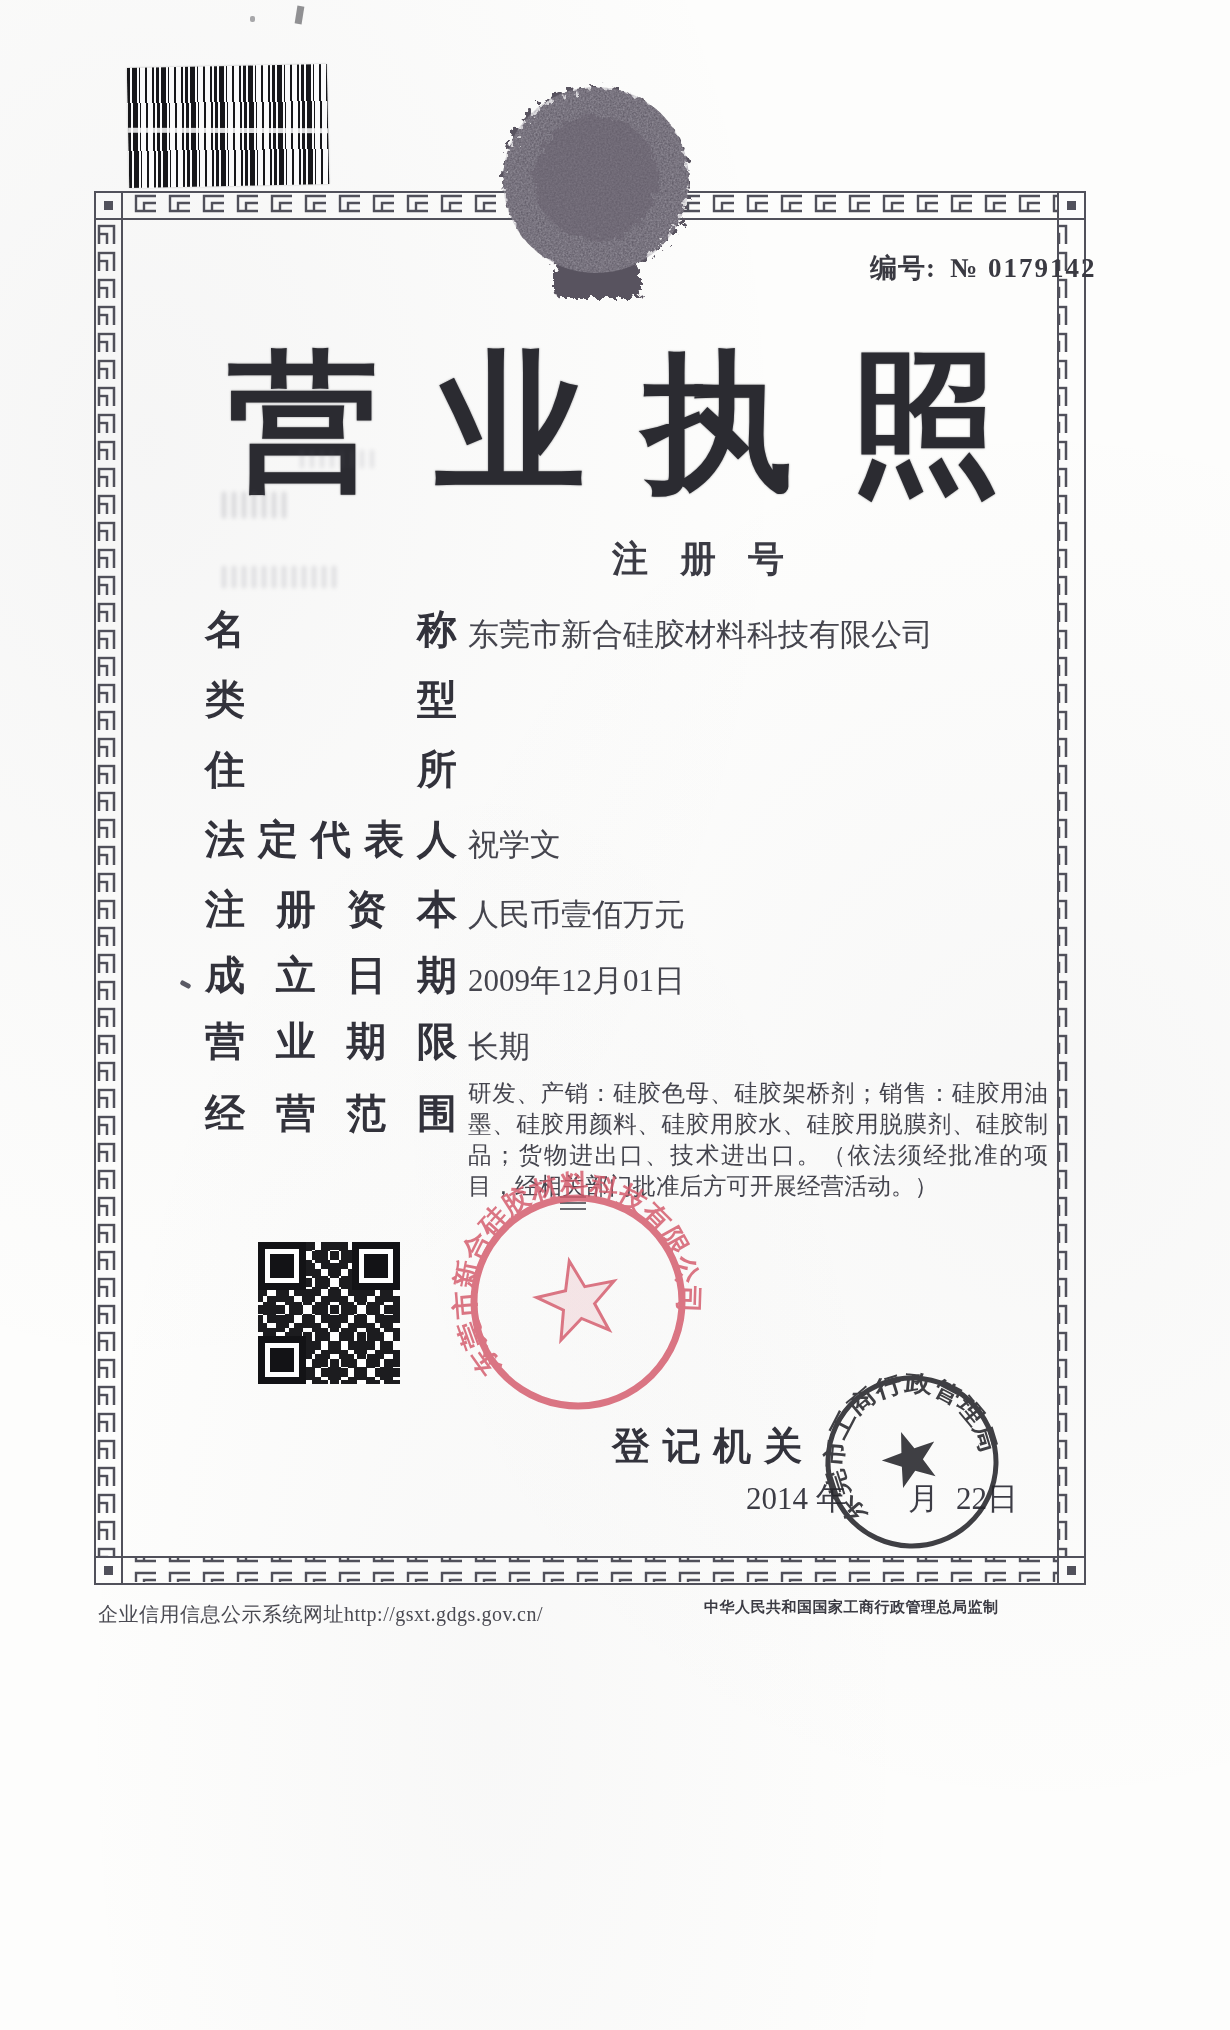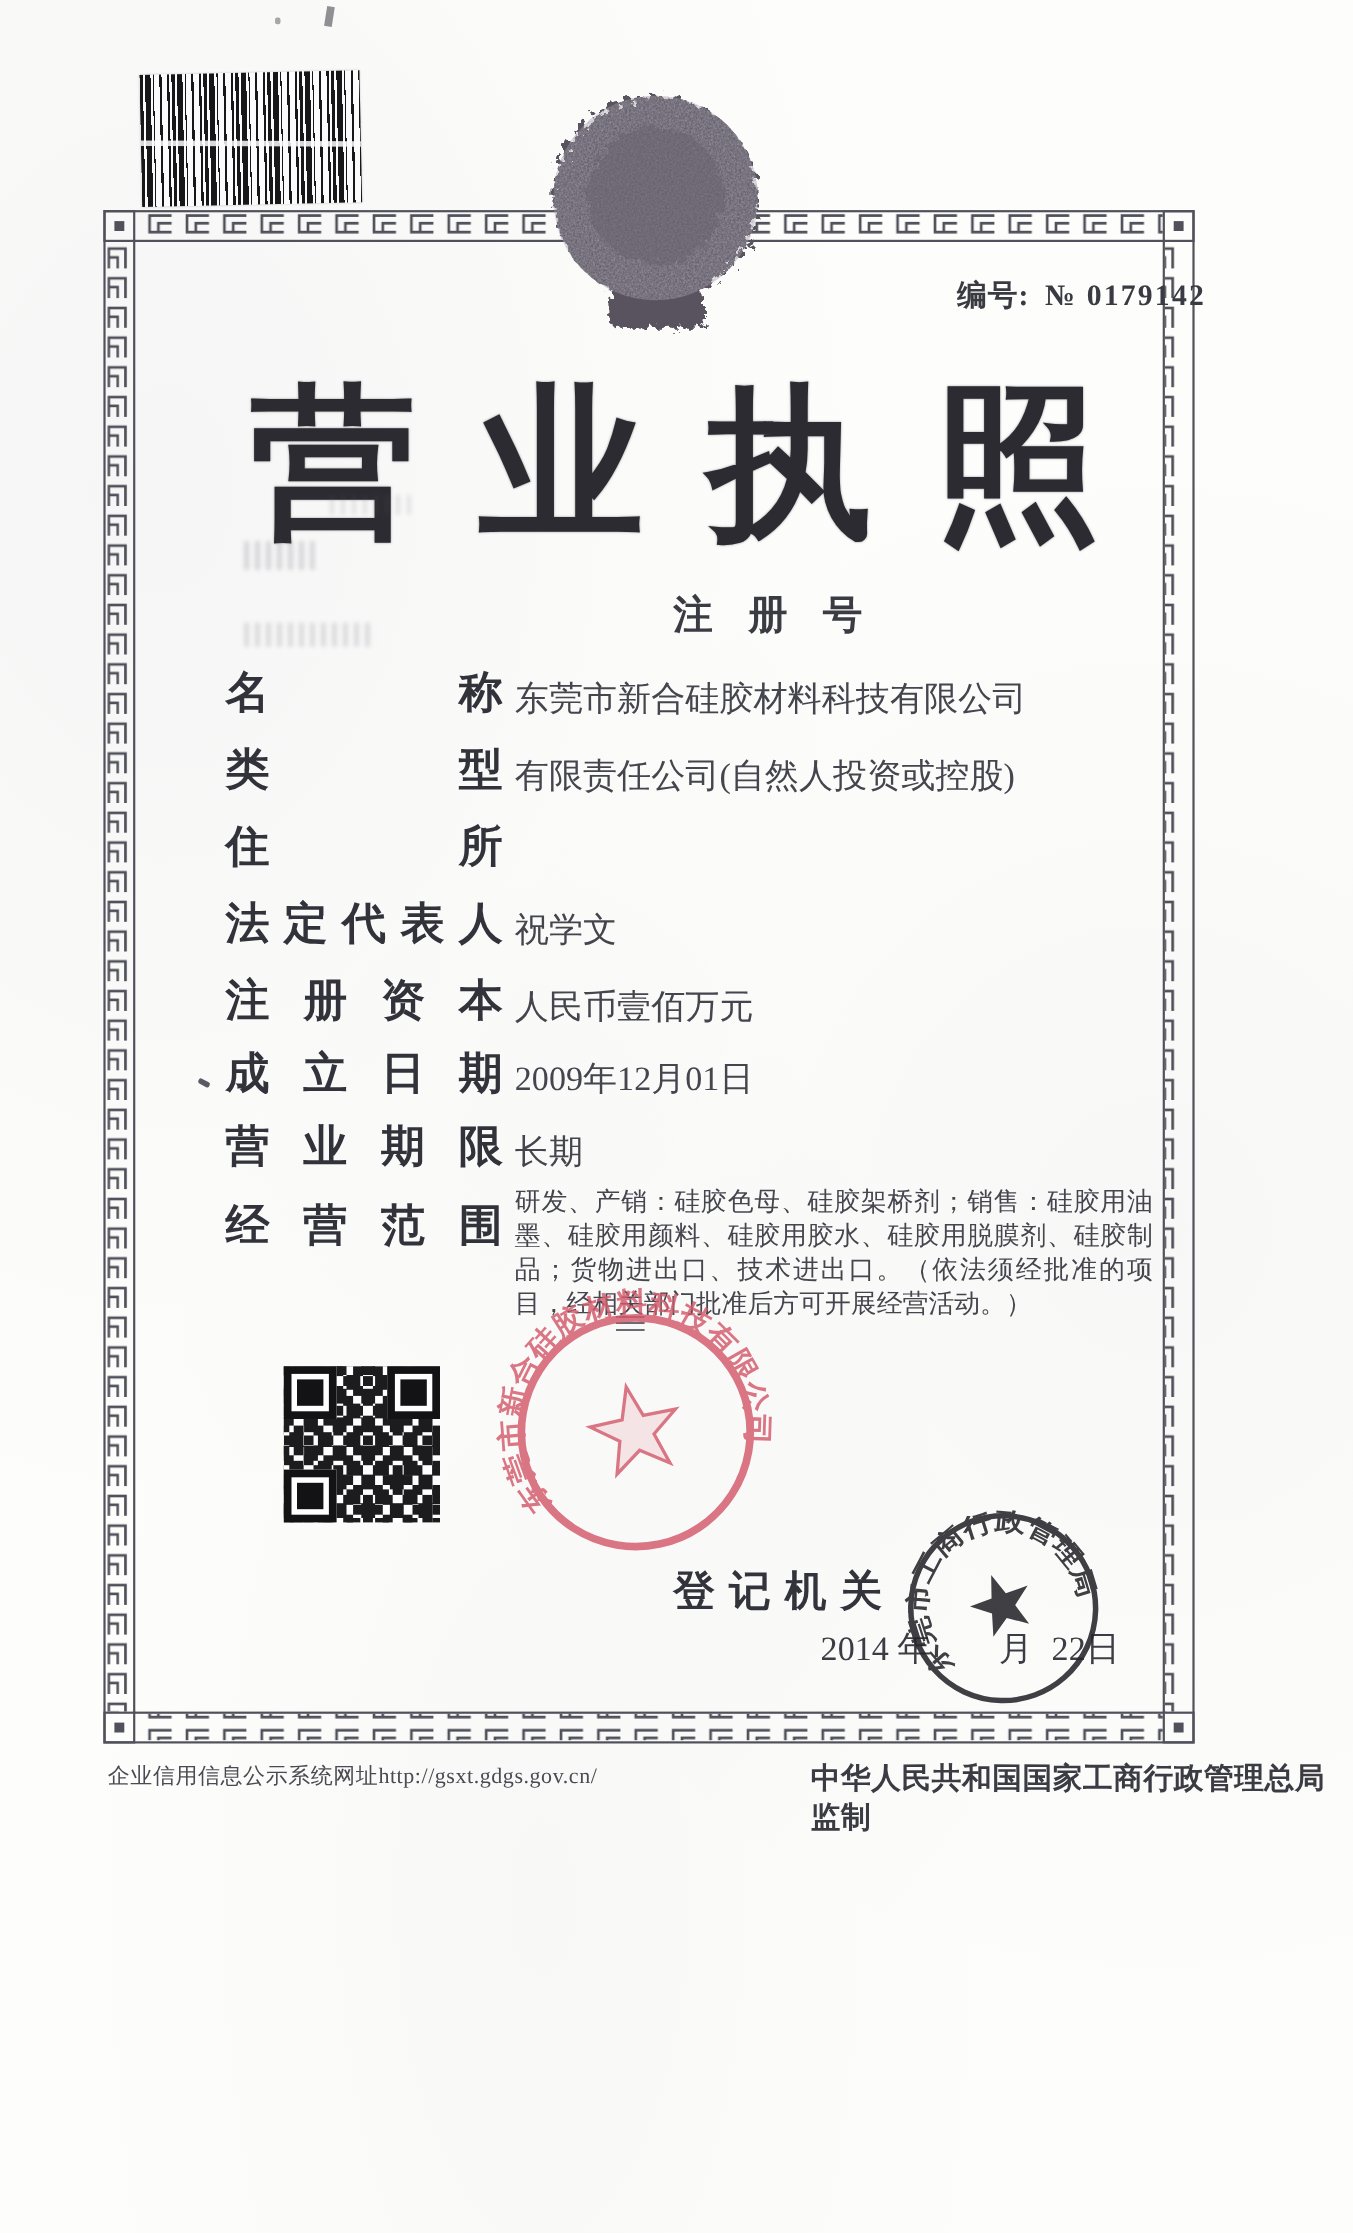--- a/index.html
+++ b/index.html
@@ -69,21 +69,21 @@
   .seal-black{left:812px;top:1362px;opacity:.88;transform:rotate(-20deg);}
   .seal-text{font-family:"DejaVu Sans","Liberation Sans",sans-serif;font-weight:600;}
   
   .registrar{left:612px;top:1421px;width:190px;font-size:38px;color:#33333c;
     font-weight:600;}
   .dateline{left:746px;top:1478px;width:276px;height:40px;font-size:31px;color:#3c3c45;}
   .dateline span{position:absolute;top:0;white-space:nowrap;}
   .d-year{left:0;} .d-month{left:162px;} .d-day{left:210px;}
   
   .foot-left{left:98px;top:1601px;font-size:20px;color:#4a4a52;letter-spacing:.5px;}
-  .foot-right{left:704px;top:1598px;font-size:27px;color:#3b3b43;font-weight:700;letter-spacing:.5px;margin-left:33px;}
+  .foot-right{left:704px;top:1598px;font-size:15px;color:#3b3b43;font-weight:700;letter-spacing:.5px;}
   
   .smudge{filter:blur(2px);opacity:.45;
     background:repeating-linear-gradient(90deg, rgba(95,95,110,.5) 0 4px, transparent 4px 10px);}
   .mark-comma{left:180px;top:982px;width:11px;height:5px;background:#5a5a64;
     border-radius:2px;transform:rotate(28deg);}
   .mark-lines{left:560px;top:1196px;width:26px;height:14px;opacity:.8;
     background:repeating-linear-gradient(0deg,#47474f 0 2px,transparent 2px 6px);}
   .mark-top1{left:296px;top:6px;width:7px;height:18px;background:#3a3a40;opacity:.55;transform:rotate(9deg);}
   .mark-top2{left:250px;top:16px;width:5px;height:6px;background:#55555c;opacity:.5;border-radius:2px;}
 </style>
@@ -179,21 +179,20 @@
         <span>名</span>
         <span>称</span>
       </div>
     <div class="fvalue">东莞市新合硅胶材料科技有限公司</div>
   </div>
   <div class="abs row" style="top:678px">
     <div class="flabel jchar">
         <span>类</span>
         <span>型</span>
       </div>
-    <div class="fvalue">有限责任公司(自然人投资或控股)</div>
   </div>
   <div class="abs row" style="top:748px">
     <div class="flabel jchar">
         <span>住</span>
         <span>所</span>
       </div>
   </div>
   <div class="abs row" style="top:818px">
     <div class="flabel jchar">
         <span>法</span>

